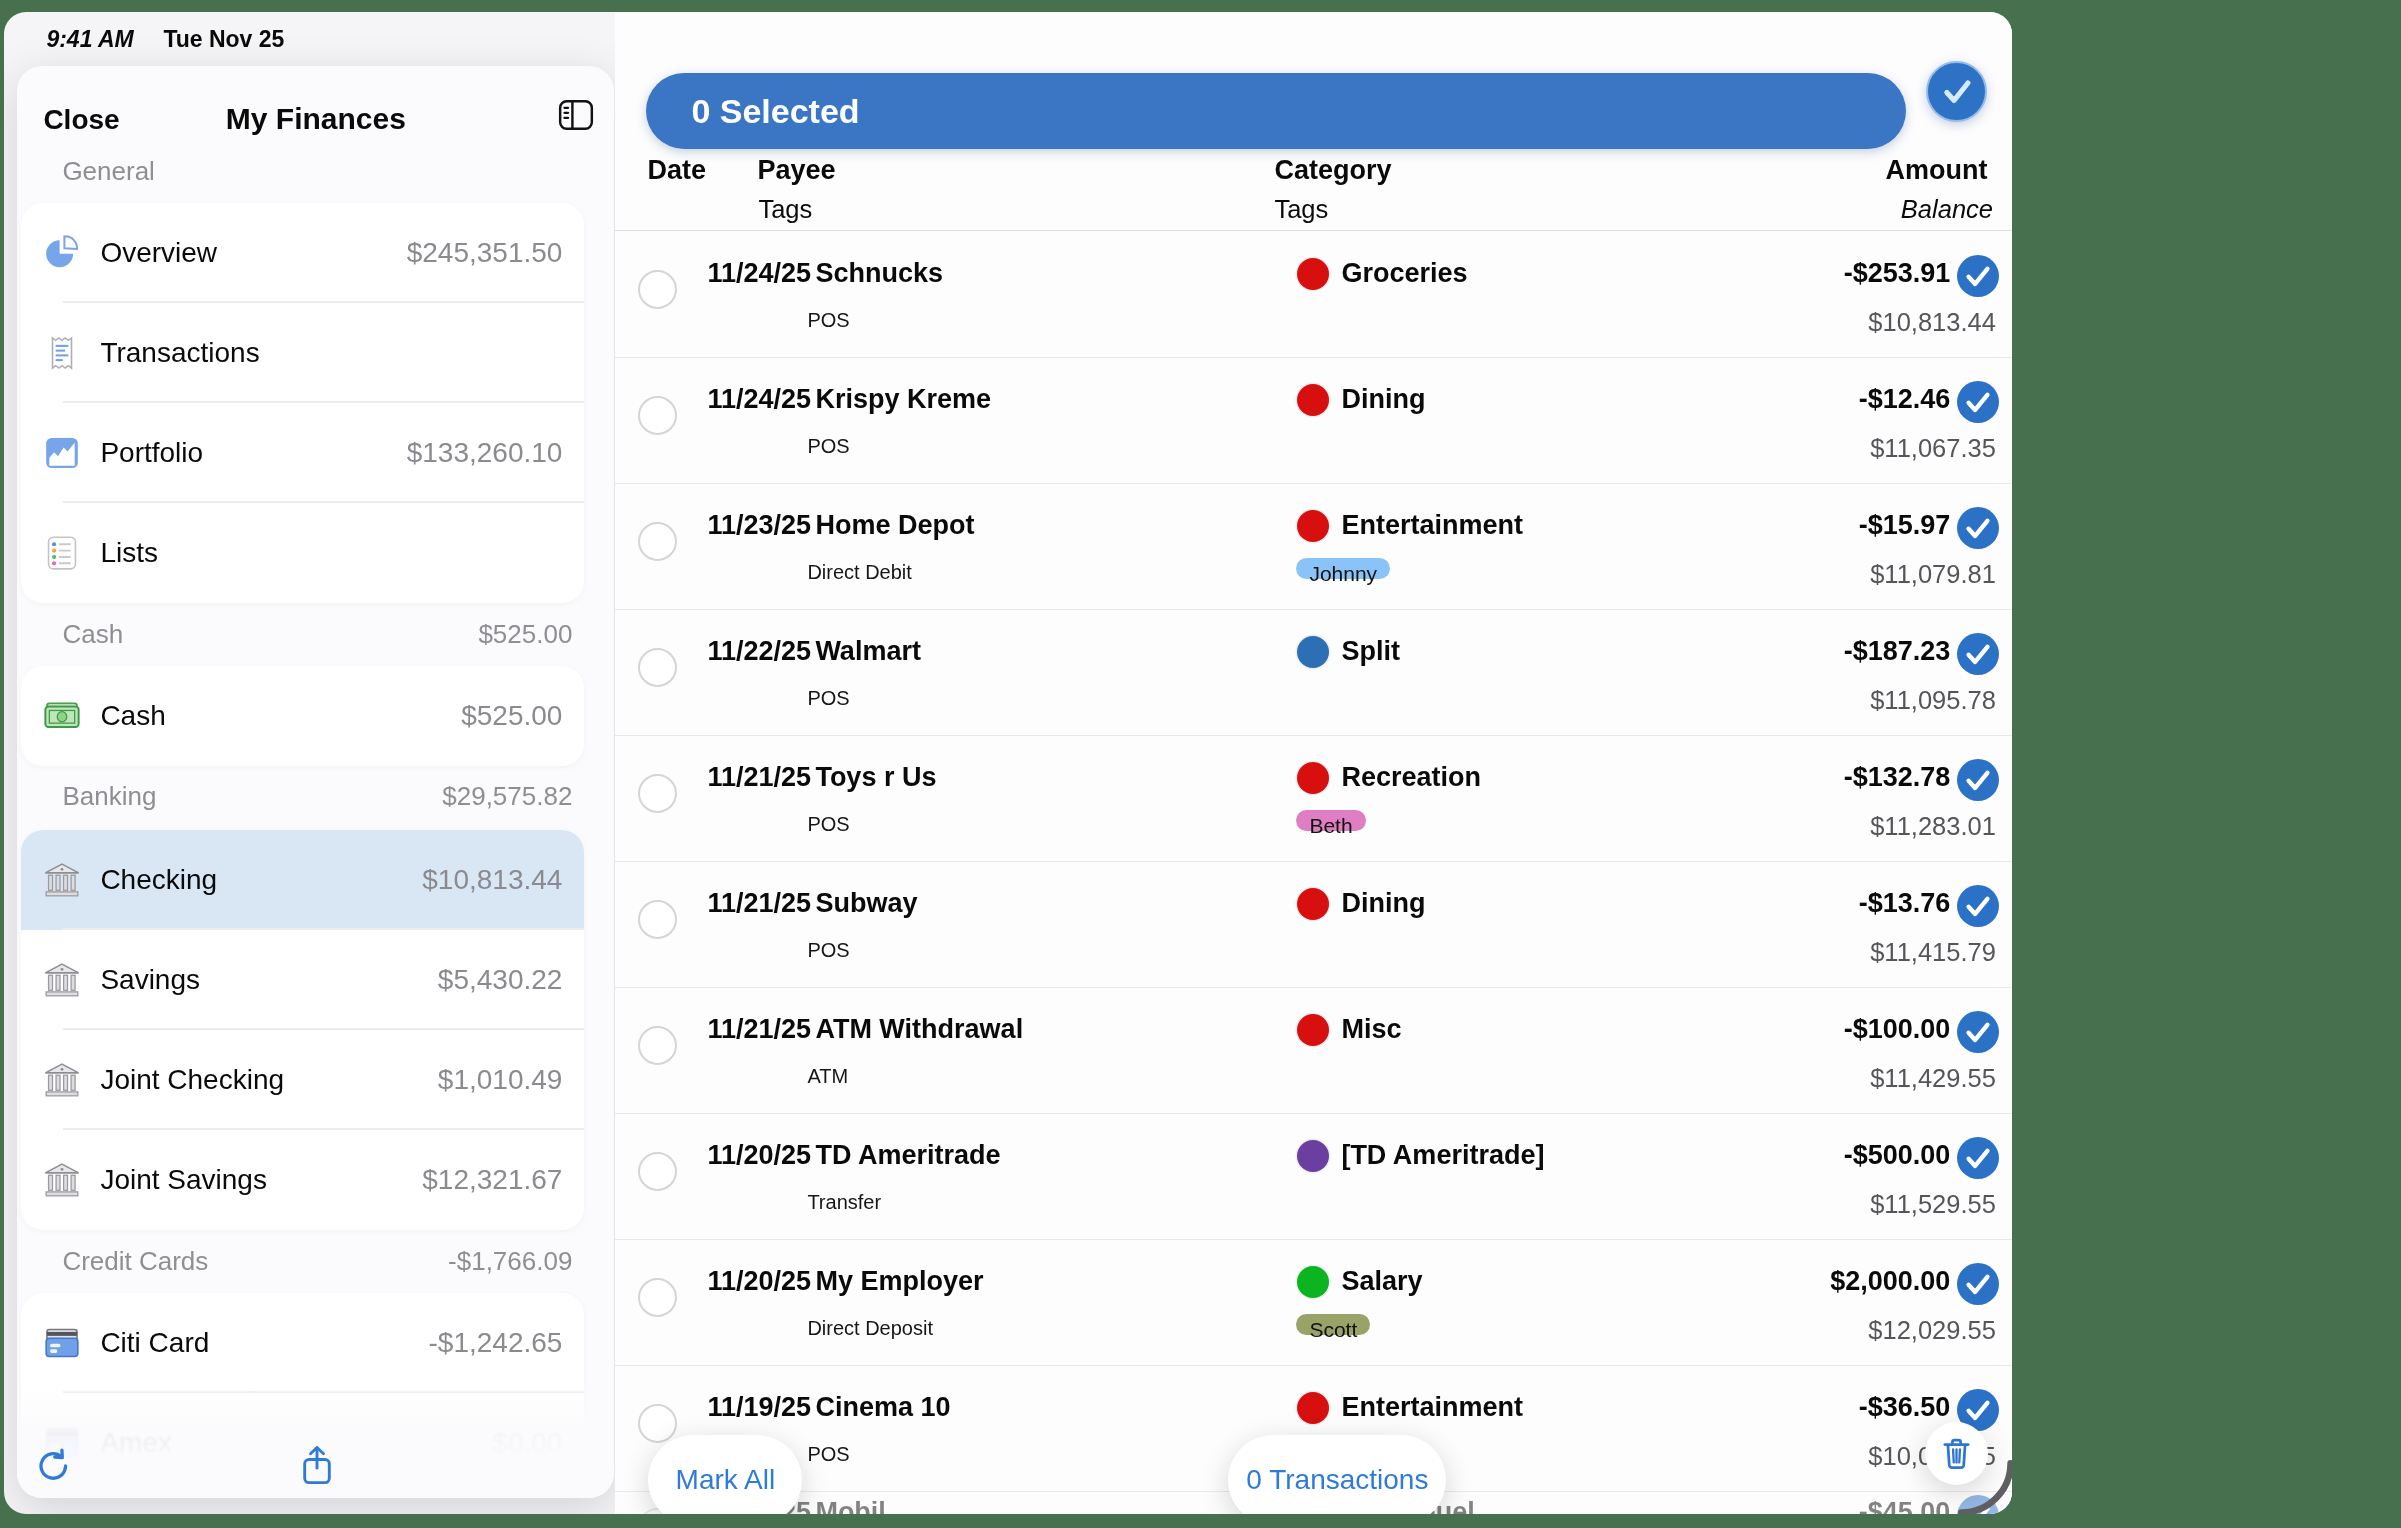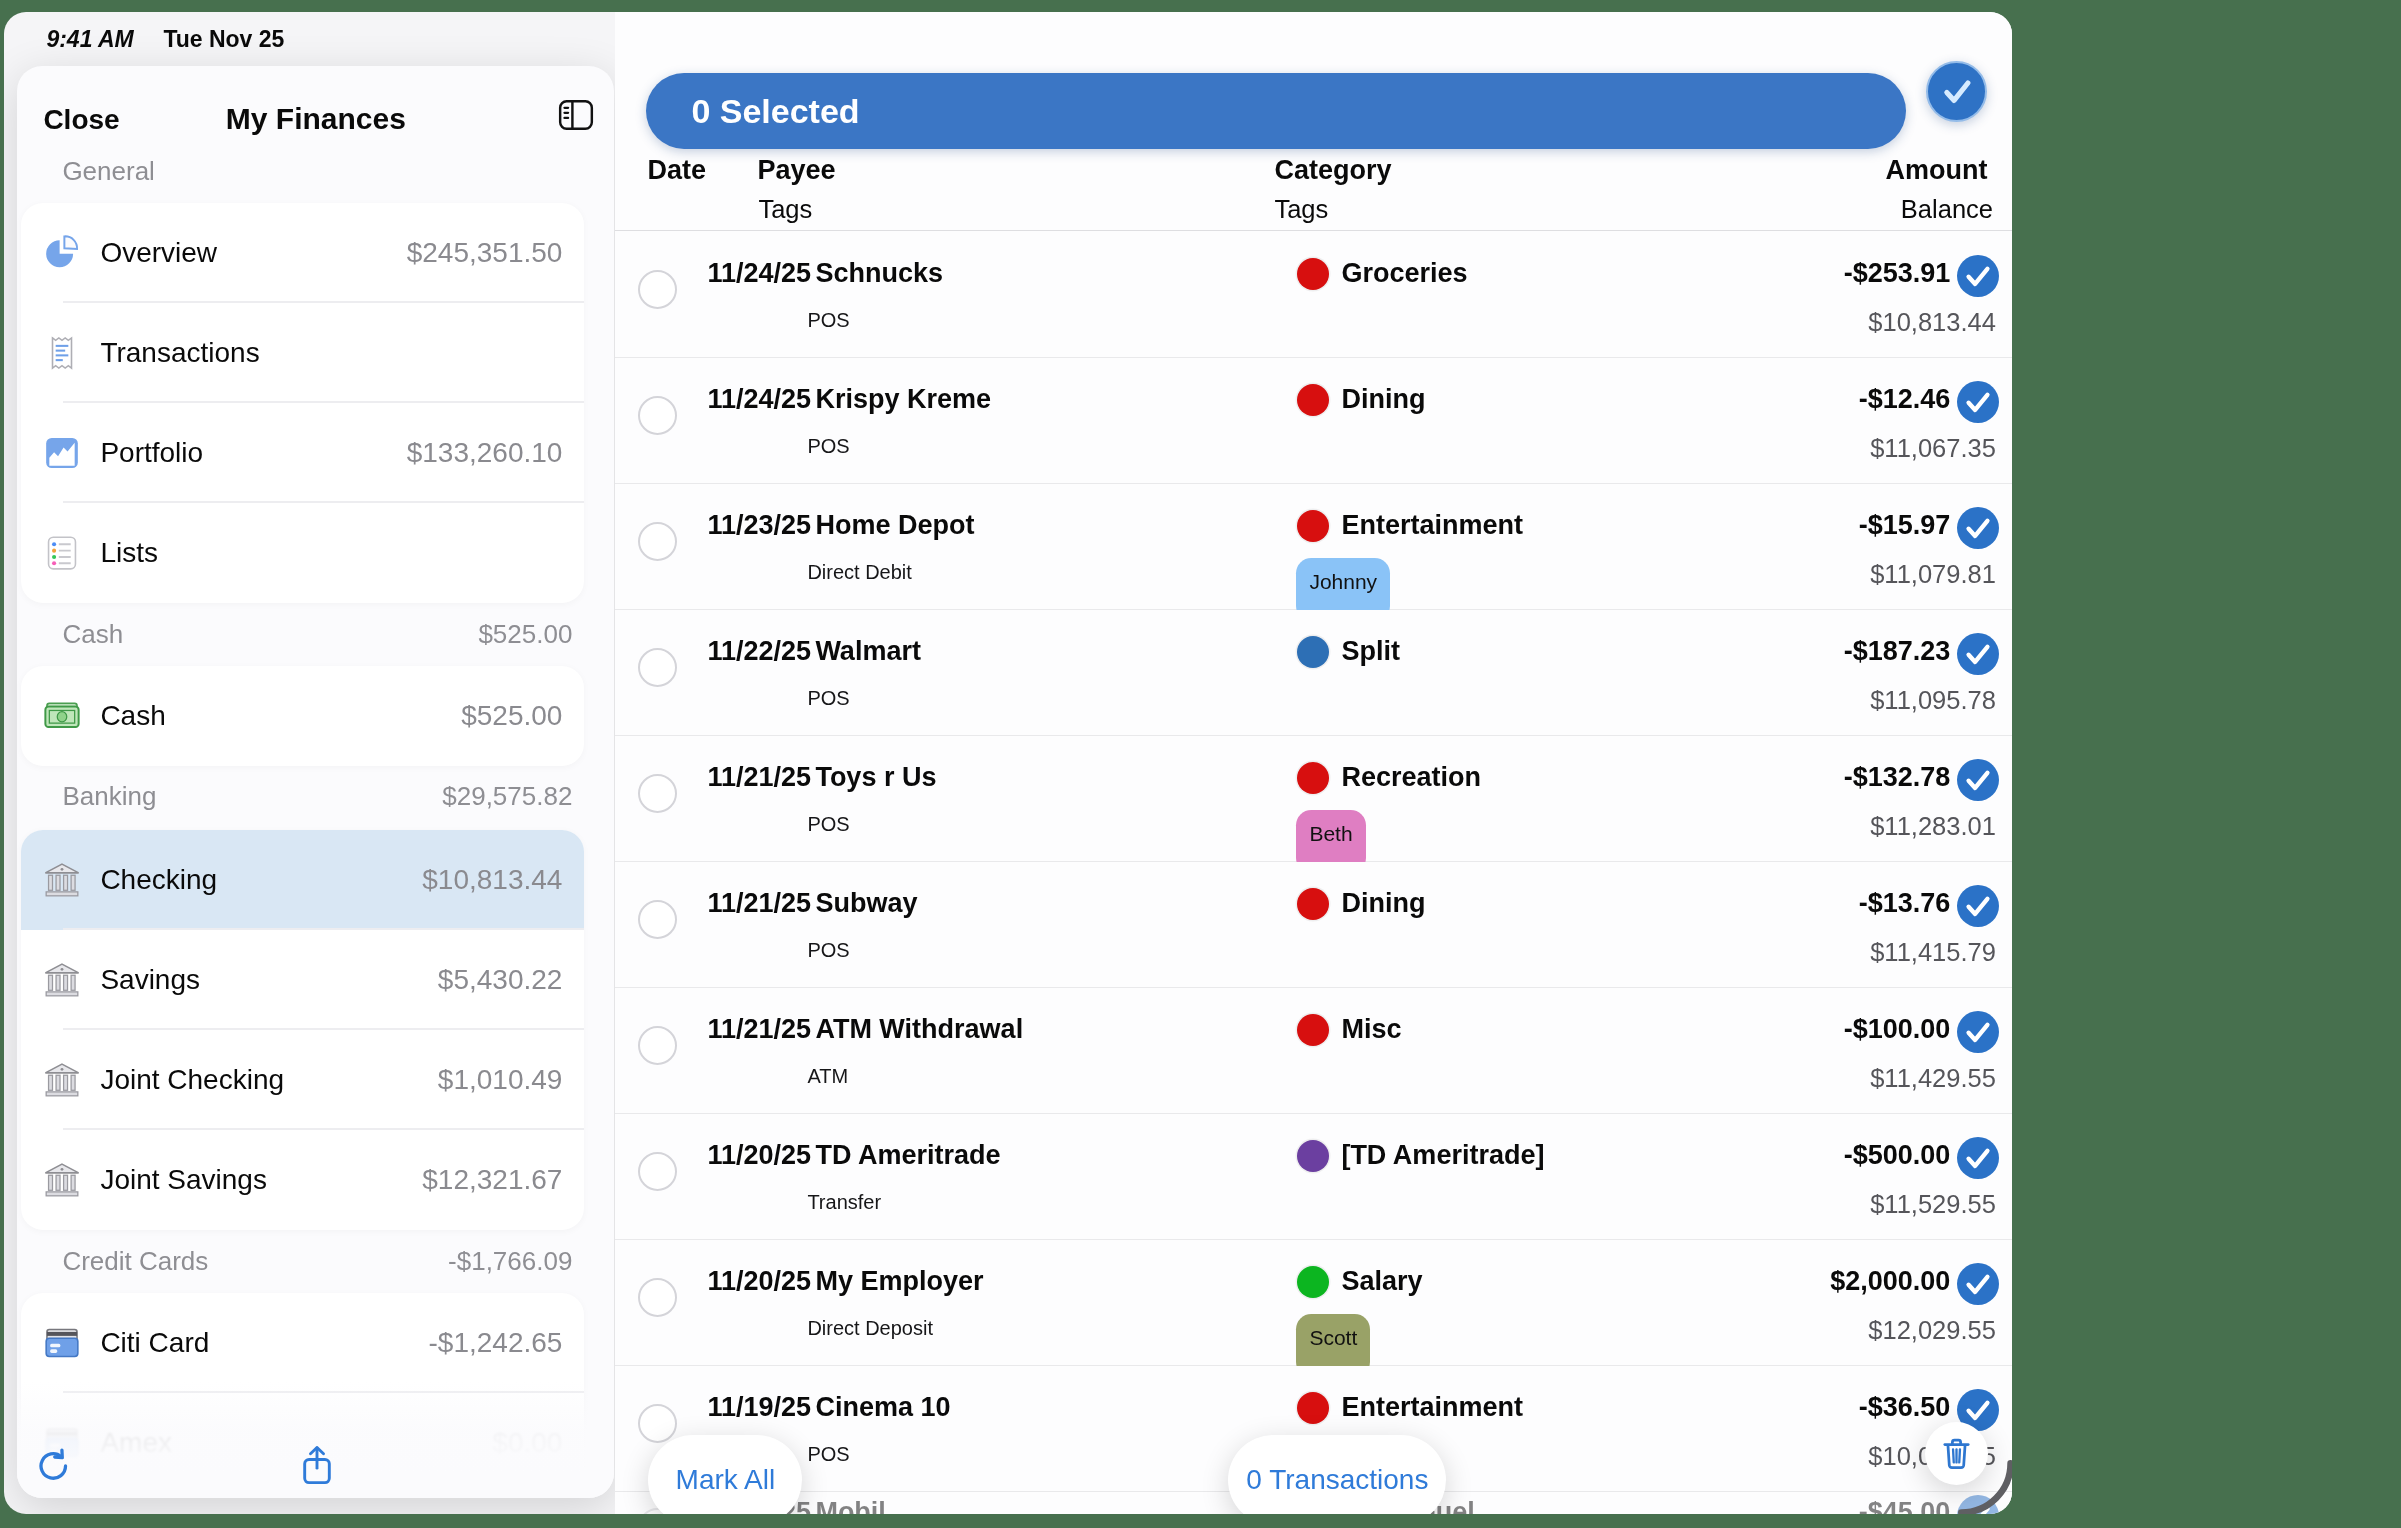--- a/index.html
+++ b/index.html
@@ -67,32 +67,32 @@
   }
   .th{position:absolute;white-space:nowrap;}
   .th1{top:143px;font-size:27px;font-weight:700;}
   .th2{top:183px;font-size:25.5px;font-weight:400;}
   .th-date{left:32px;}
   .th-payee{left:142px;}
   .th-category{left:659px;}
   .th-amount{right:26px;text-align:right;}
   .th-type{left:143px;}
   .th-tags{left:659px;}
-  .th-balance{right:20.4px;text-align:right;}
+  .th-balance{right:20.4px;text-align:right;font-style:italic;}
   .header-sep{position:absolute;left:0;right:0;top:218px;height:1.5px;background:#DEDEE1;}
   .rows{position:absolute;left:0;right:0;top:220px;bottom:0;overflow:hidden;}
   .txrow{height:126px;position:relative;border-bottom:1.5px solid #E9E9EB;box-sizing:border-box;background:#FDFDFE;}
   .txrow>*{position:absolute;}
   .radio{left:23px;top:38px;width:39px;height:39px;border:2.2px solid #D4D4D9;border-radius:50%;box-sizing:border-box;background:#FFF;}
   .tx-date{left:92px;top:26px;font-size:27px;font-weight:700;white-space:nowrap;}
   .tx-payee{left:200px;top:26px;font-size:27px;font-weight:700;white-space:nowrap;}
   .tx-type{left:192px;top:77px;font-size:20px;color:#161618;white-space:nowrap;}
   .catdot{left:682px;top:26px;width:32px;height:32px;border-radius:50%;box-shadow:0 0 0 1.5px rgba(0,0,0,.06);}
   .tx-cat{left:726px;top:26px;font-size:27px;font-weight:700;white-space:nowrap;}
-  .tag{left:681px;top:74px;height:47px;line-height:31px;border-radius:15.3px;padding:8px 13px;font-size:21px;color:#111;white-space:nowrap;}
+  .tag{left:681px;top:74px;height:21px;line-height:31px;border-radius:15.3px;padding:0 13px;font-size:21px;color:#111;white-space:nowrap;}
   .tx-amount{right:63px;top:26px;font-size:27px;font-weight:700;text-align:right;white-space:nowrap;}
   .checkwrap{right:14.6px;top:23px;width:42px;height:42px;border-radius:50%;background:#2B72C7;display:flex;align-items:center;justify-content:center;}
   .tx-balance{right:17.5px;top:76px;font-size:25.5px;color:#55555A;text-align:right;white-space:nowrap;}
   .cat-red{background:#D70F0F;}
   .cat-blue{background:#2D6FB5;}
   .cat-purple{background:#6B3FA0;}
   .cat-green{background:#0CB520;}
   .tag-blue{background:#8AC3F7;}
   .tag-pink{background:#DF7EC2;}
   .tag-olive{background:#99A267;}

